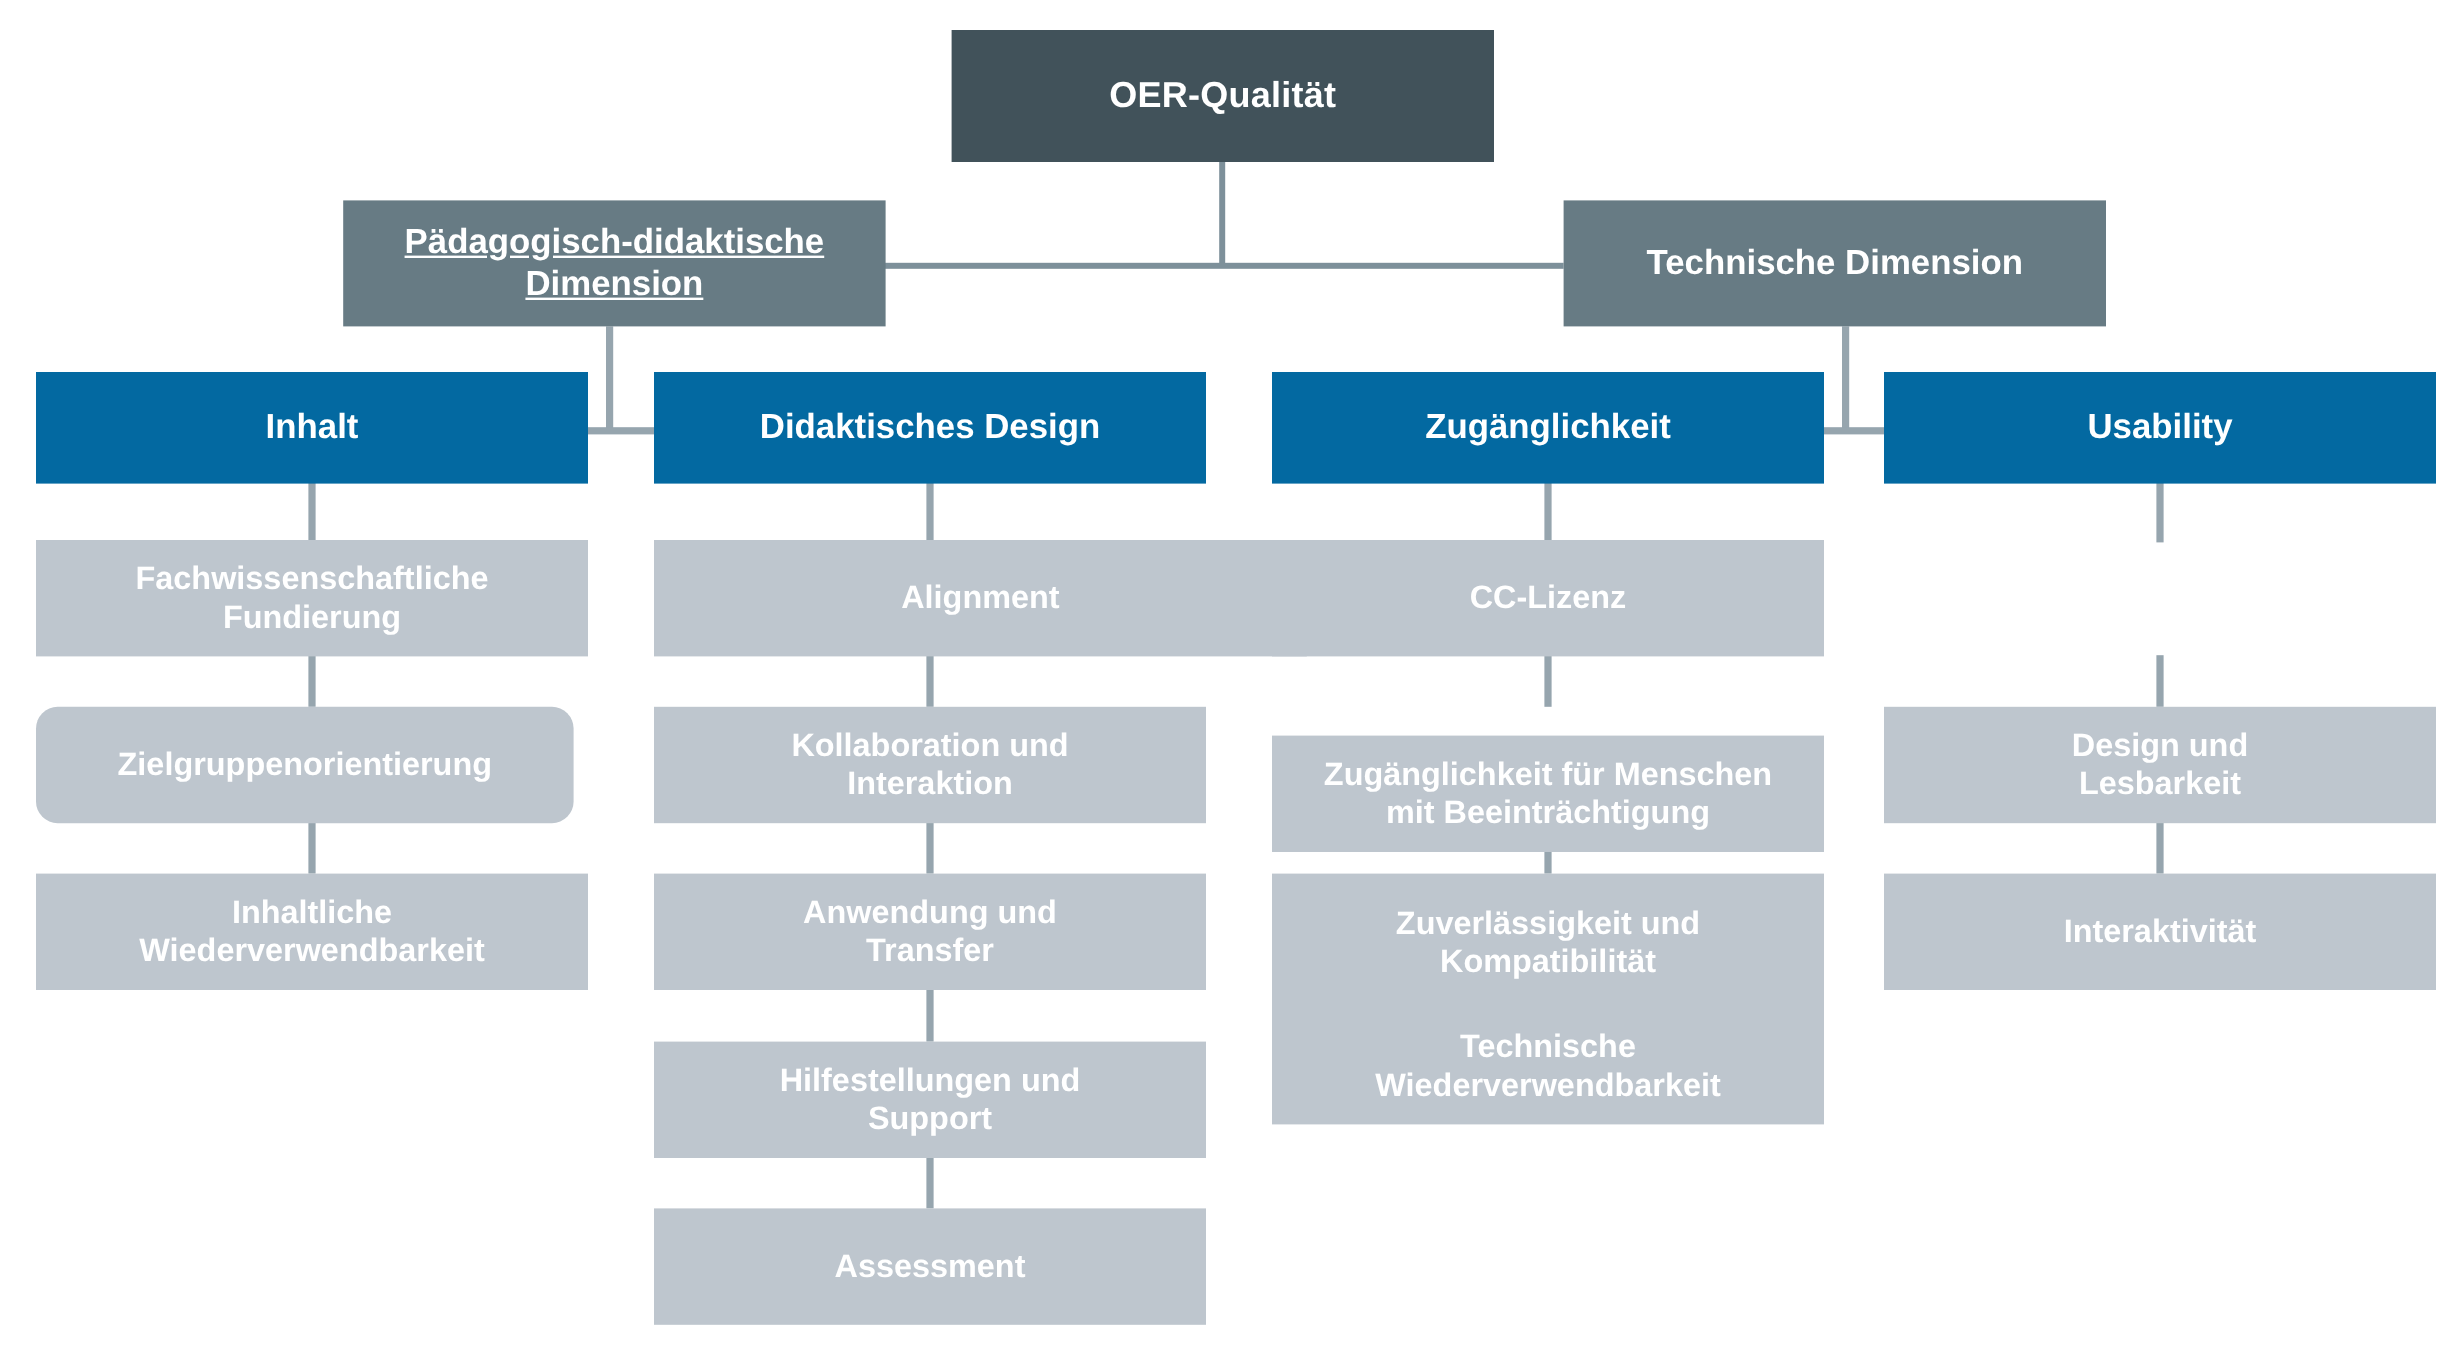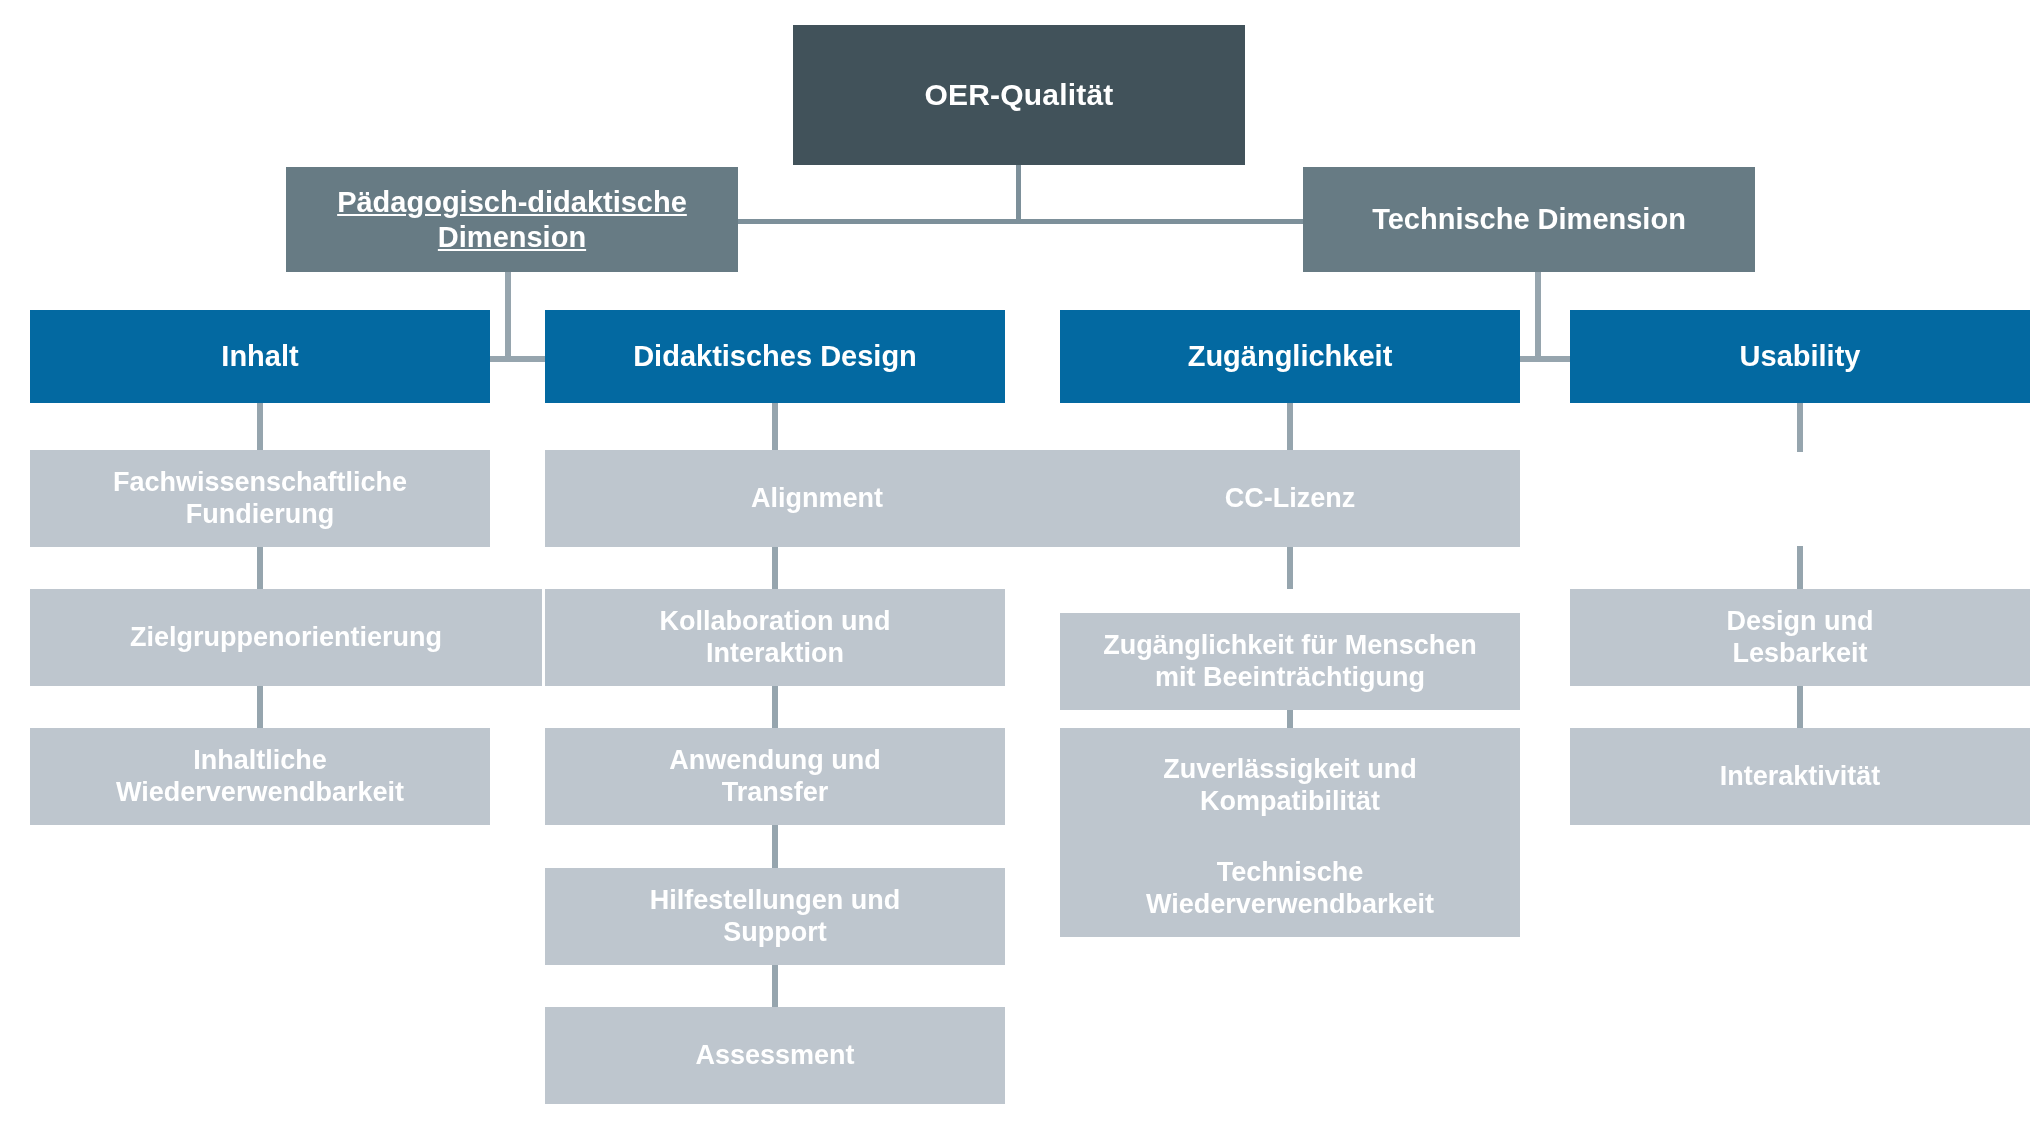--- a/index.html
+++ b/index.html
@@ -84,34 +84,34 @@
 
   <div class="conn" style="left:1287px; top:315px; width:6px; height:137px;"></div>
   <div class="conn" style="left:1287px; top:546px; width:6px; height:43px;"></div>
   <div class="conn" style="left:1287px; top:685px; width:6px; height:43px;"></div>
   <div class="conn" style="left:1287px; top:825px; width:6px; height:43px;"></div>
 
   <div class="conn" style="left:1797px; top:315px; width:6px; height:137px;"></div>
   <div class="conn" style="left:1797px; top:546px; width:6px; height:43px;"></div>
   <div class="conn" style="left:1797px; top:685px; width:6px; height:43px;"></div>
 
-  <div class="node lvl-root" style="left:793px; top:25px; width:452px; height:140px;">OER-Qualität</div>
+  <div class="node lvl-root" style="left:793px; top:25px; width:452px; height:110px;">OER-Qualität</div>
 
   <div class="node lvl-dim" style="left:286px; top:167px; width:452px; height:105px;text-decoration:underline;">Pädagogisch-didaktische
 Dimension</div>
   <div class="node lvl-dim" style="left:1303px; top:167px; width:452px; height:105px;">Technische Dimension</div>
 
   <div class="node lvl-cat" style="left:30px; top:310px; width:460px; height:93px;">Inhalt</div>
   <div class="node lvl-cat" style="left:545px; top:310px; width:460px; height:93px;">Didaktisches Design</div>
   <div class="node lvl-cat" style="left:1060px; top:310px; width:460px; height:93px;">Zugänglichkeit</div>
   <div class="node lvl-cat" style="left:1570px; top:310px; width:460px; height:93px;">Usability</div>
 
   <div class="node lvl-leaf" style="left:30px; top:450px; width:460px; height:97px;">Fachwissenschaftliche
 Fundierung</div>
-  <div class="node lvl-leaf" style="left:30px; top:589px; width:512px; height:97px;">Zielgruppenorientierung</div>
+  <div class="node lvl-leaf" style="left:30px; top:589px; width:448px; height:97px;border-radius:18px;">Zielgruppenorientierung</div>
   <div class="node lvl-leaf" style="left:30px; top:728px; width:460px; height:97px;">Inhaltliche
 Wiederverwendbarkeit</div>
 
   <div class="node lvl-leaf" style="left:545px; top:450px; width:544px; height:97px;">Alignment</div>
   <div class="node lvl-leaf" style="left:545px; top:589px; width:460px; height:97px;">Kollaboration und
 Interaktion</div>
   <div class="node lvl-leaf" style="left:545px; top:728px; width:460px; height:97px;">Anwendung und
 Transfer</div>
   <div class="node lvl-leaf" style="left:545px; top:868px; width:460px; height:97px;">Hilfestellungen und
 Support</div>

